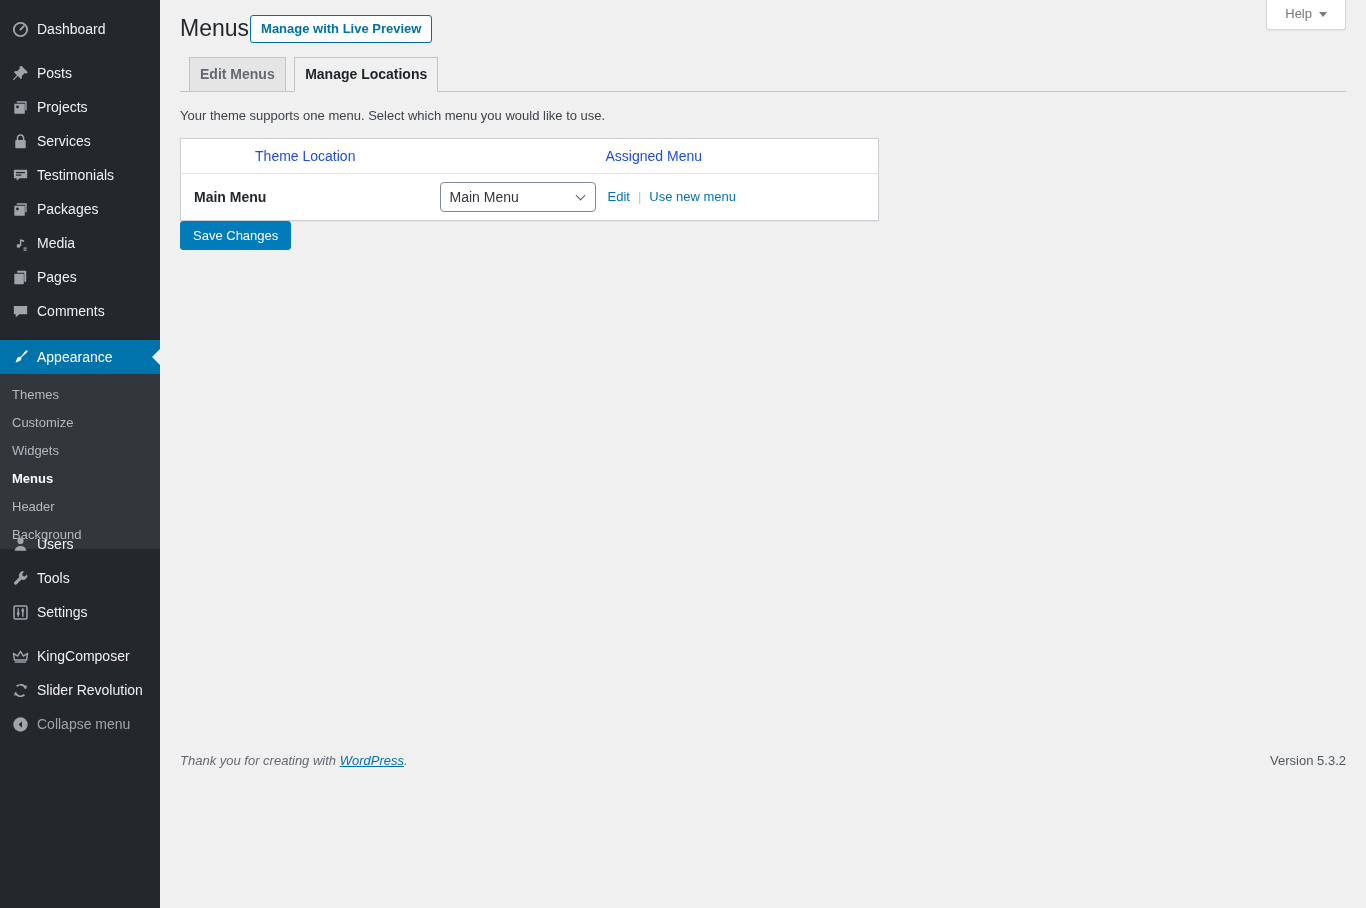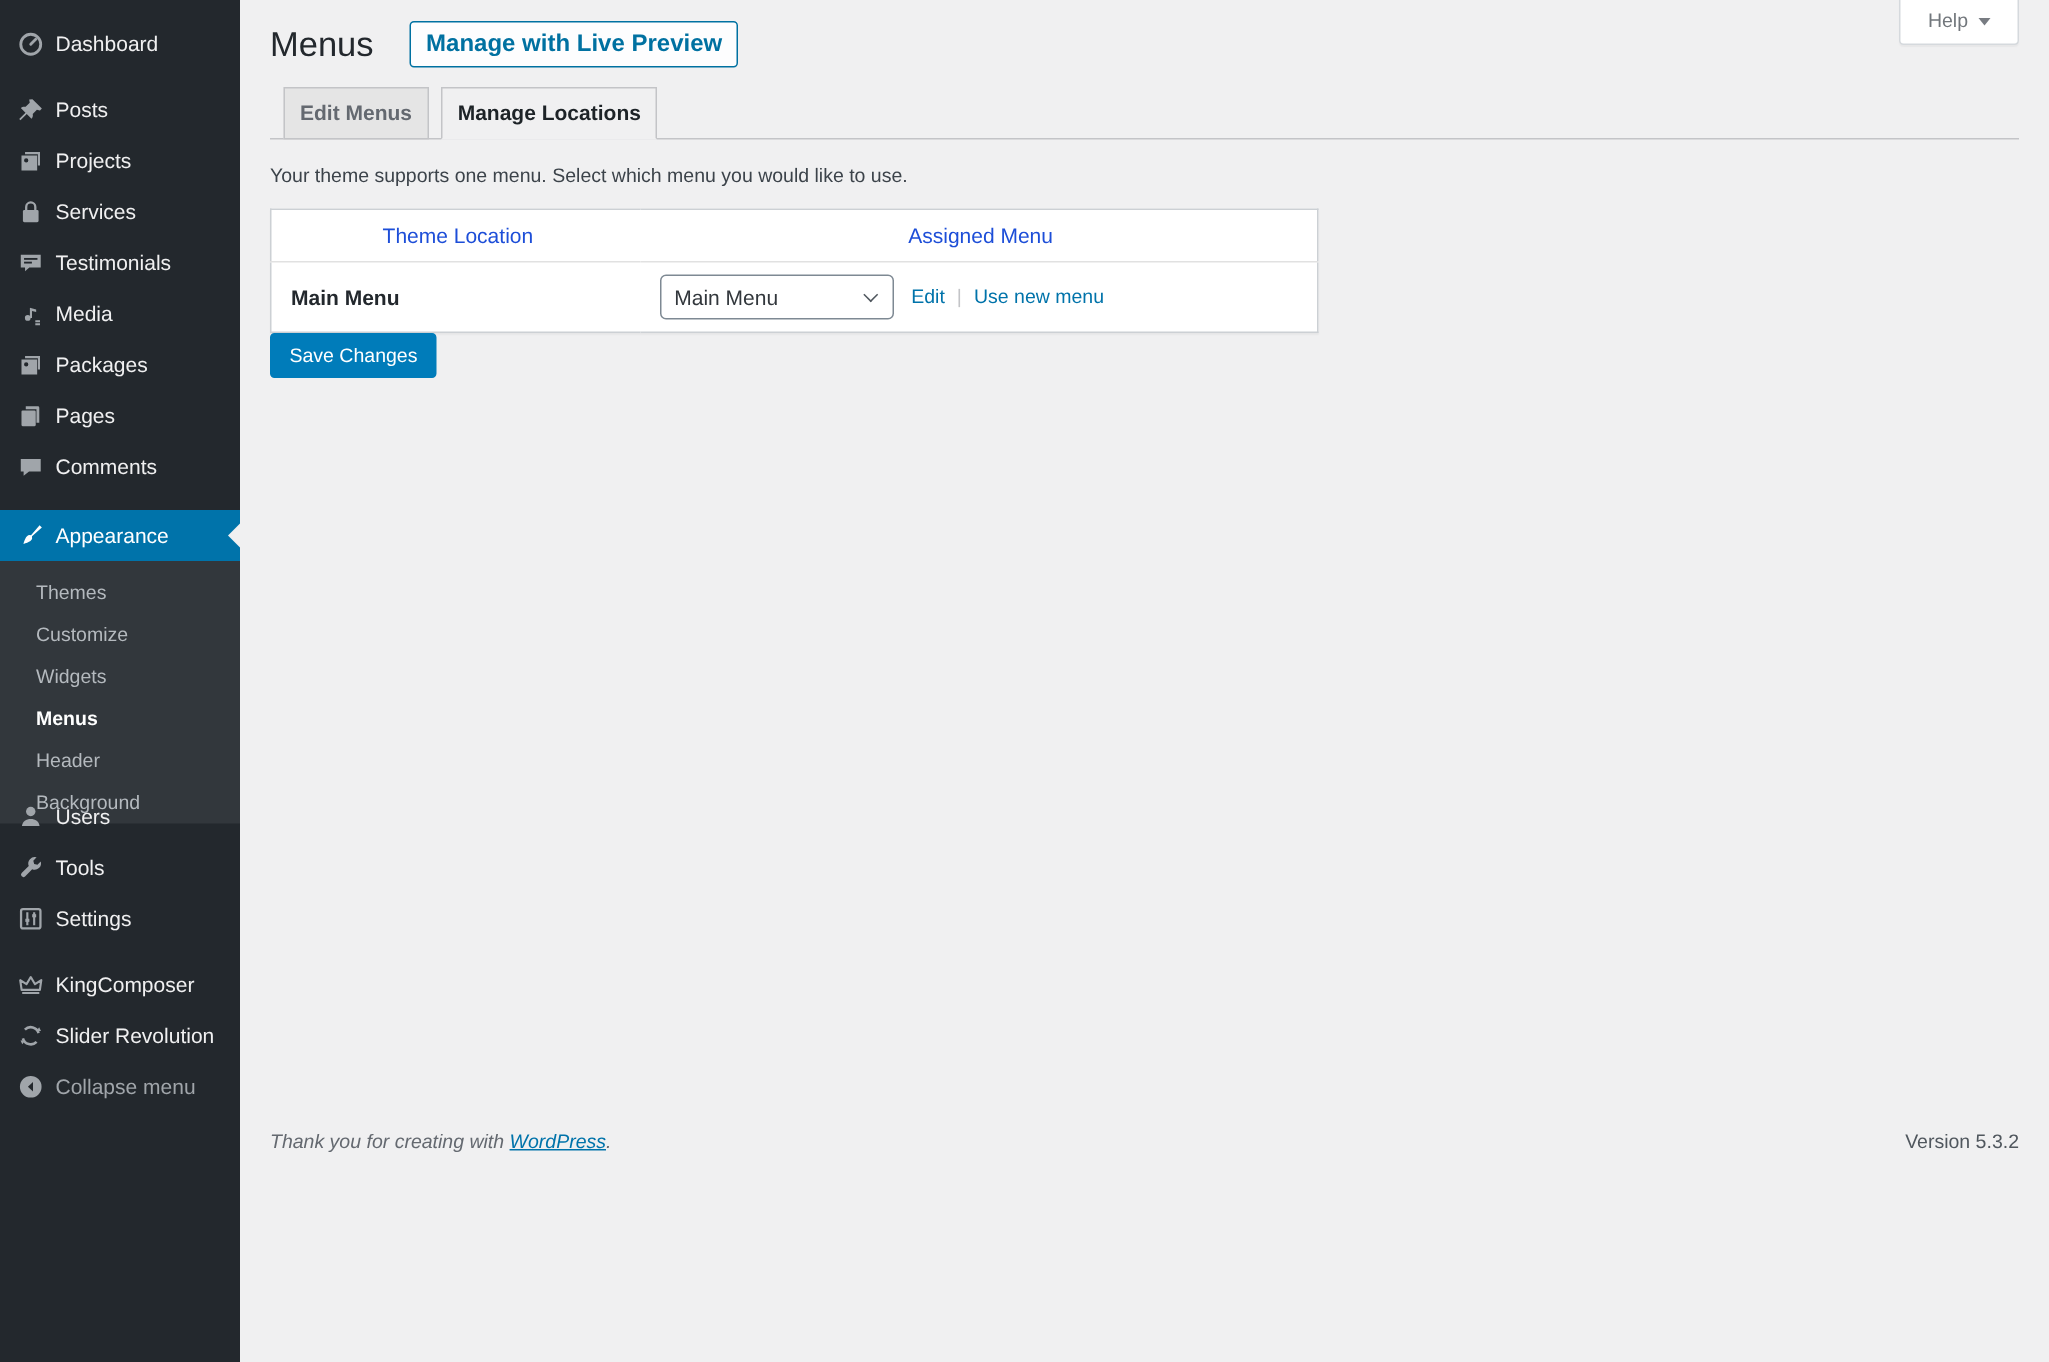--- a/index.html
+++ b/index.html
@@ -28,21 +28,21 @@
   .sep-a { height:10px; }
   .sep-b { height:12px; }
   .menu-item.active { background:#0073aa; color:#fff; }
   .menu-item.active .icon { color:#fff; }
   .menu-item.active::after {
     content:""; position:absolute; right:0; top:50%; margin-top:-8px;
     border:8px solid transparent; border-right-color:#f0f0f1;
   }
   .submenu { background:#32373c; padding:7px 0 0; }
   .submenu-item {
-    height:28px; line-height:28px; padding-left:24px; font-size:13px;
+    height:28px; line-height:28px; padding-left:12px; font-size:13px;
     color:#b4b9be; cursor:pointer; white-space:nowrap;
   }
   .submenu-item.current { color:#fff; font-weight:700; }
   .lower-group { margin-top:-22px; position:relative; }
   .collapse-label { color:#a0a5aa; }
 
   
   .content {
     position:absolute; left:160px; top:0; width:1206px; height:701px;
     padding:0 20px;
@@ -56,21 +56,21 @@
     display:flex; align-items:center; gap:7px;
   }
   .help-caret {
     width:0; height:0; border-left:4px solid transparent;
     border-right:4px solid transparent; border-top:5px solid #787c82;
     display:inline-block; margin-top:2px;
   }
   .page-header { margin:0; padding-top:14px; display:flex; align-items:center; }
   .page-title { font-size:23px; font-weight:400; color:#23282d; margin:0; line-height:1.3; }
   .page-title-action {
-    margin-left:24px; padding:5px 10px; font-size:16px; font-weight:600;
+    margin-left:1px; padding:5px 10px; font-size:13px; font-weight:600;
     color:#0071a1; border:1px solid #0071a1; background:#fdfdfe;
     border-radius:3px; cursor:pointer; line-height:1.2;
   }
   .nav-tab-wrapper {
     margin-top:13px; border-bottom:1px solid #c3c4c7; padding-left:9px;
   }
   .nav-tab {
     display:inline-block; border:1px solid #c3c4c7; border-bottom:none;
     background:#e5e5e5; color:#646970; font-size:14px; font-weight:600;
     padding:8px 10px; margin:0 4px -1px 0; cursor:pointer; line-height:1.2;
@@ -173,35 +173,35 @@
             <path d="M3 4h14v9h-8l-3 2.6V13H3z" fill="currentColor"></path>
             <rect x="5.3" y="6.3" width="9.4" height="1.3" fill="#23282d"></rect>
             <rect x="5.3" y="8.9" width="5.5" height="1.3" fill="#23282d"></rect>
           </svg>
       </span>
       <span>Testimonials</span>
     </div>
     <div class="menu-item">
       <span class="icon">
         <svg viewBox="0 0 20 20">
+            <path d="M6 3.5h10.5V13H15V5H6z" fill="currentColor"></path>
+            <path fill-rule="evenodd" d="M3.5 6h11v10.5h-11zM6.8 10.9a1.5 1.5 0 1 0 0-3 1.5 1.5 0 0 0 0 3z" fill="currentColor"></path>
+          </svg>
+      </span>
+      <span>Packages</span>
+    </div>
+    <div class="menu-item">
+      <span class="icon">
+        <svg viewBox="0 0 20 20">
             <circle cx="7.9" cy="12.6" r="2" fill="currentColor"></circle>
             <path d="M9.4 12.6V5.4l4.4 1.3v1.8l-2.9-.8v4.9z" fill="currentColor"></path>
             <path d="M13.2 14.9h3.3M13.2 17h3.3" stroke="currentColor" stroke-width="1.4"></path>
           </svg>
       </span>
       <span>Media</span>
-    </div>
-    <div class="menu-item">
-      <span class="icon">
-        <svg viewBox="0 0 20 20">
-            <path d="M6 3.5h10.5V13H15V5H6z" fill="currentColor"></path>
-            <path fill-rule="evenodd" d="M3.5 6h11v10.5h-11zM6.8 10.9a1.5 1.5 0 1 0 0-3 1.5 1.5 0 0 0 0 3z" fill="currentColor"></path>
-          </svg>
-      </span>
-      <span>Packages</span>
     </div>
     <div class="menu-item">
       <span class="icon">
         <svg viewBox="0 0 20 20">
             <path d="M6.5 3H15a1 1 0 0 1 1 1v10.5h-2V5H6.5z" fill="currentColor"></path>
             <rect x="3.5" y="6" width="10" height="11" rx="0.8" fill="currentColor"></rect>
           </svg>
       </span>
       <span>Pages</span>
     </div>

